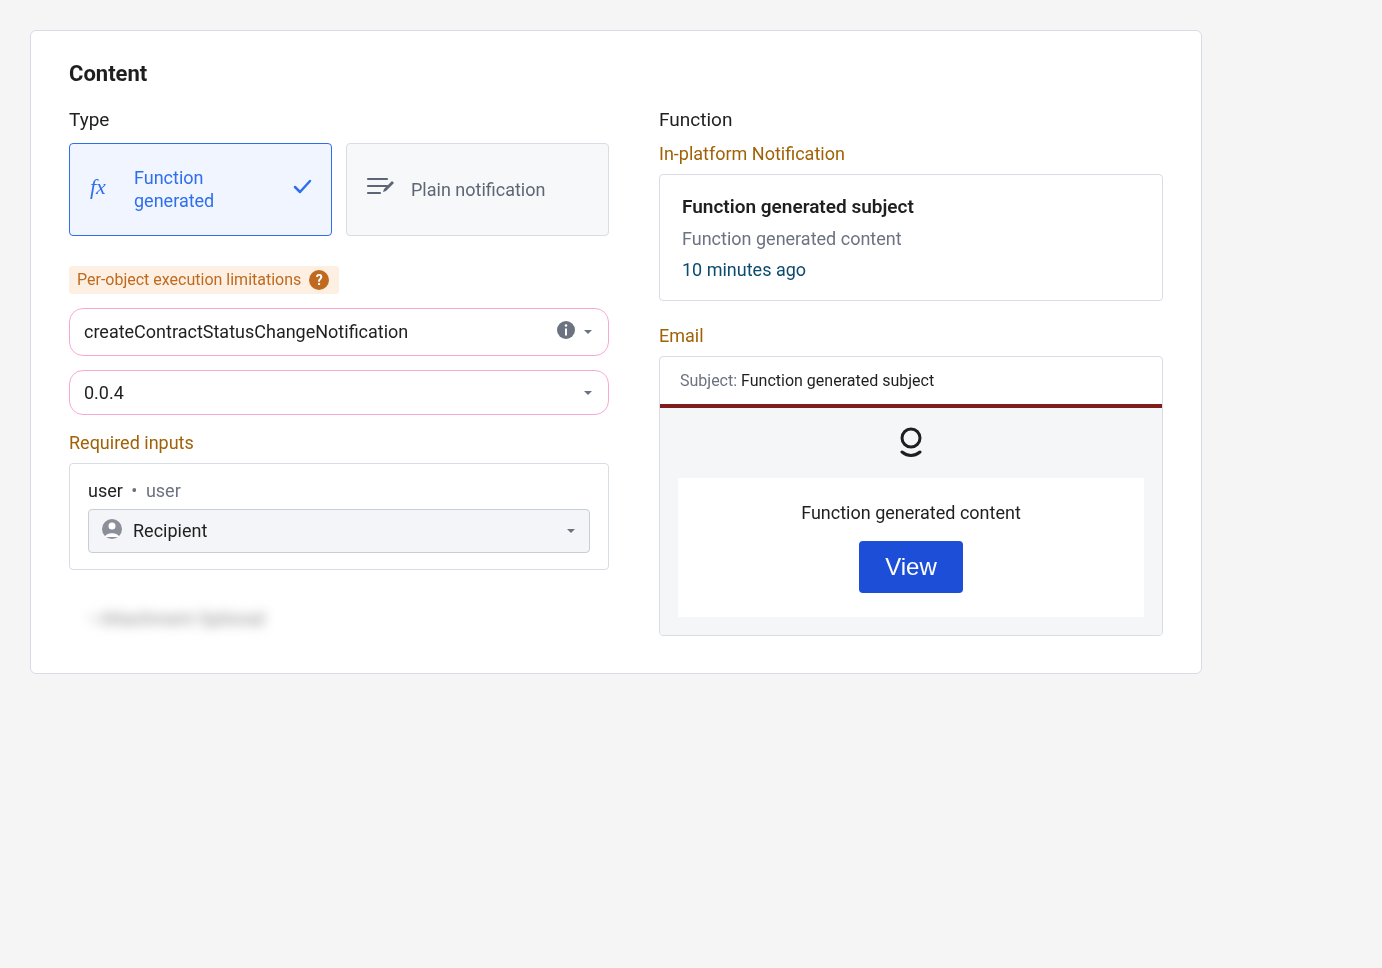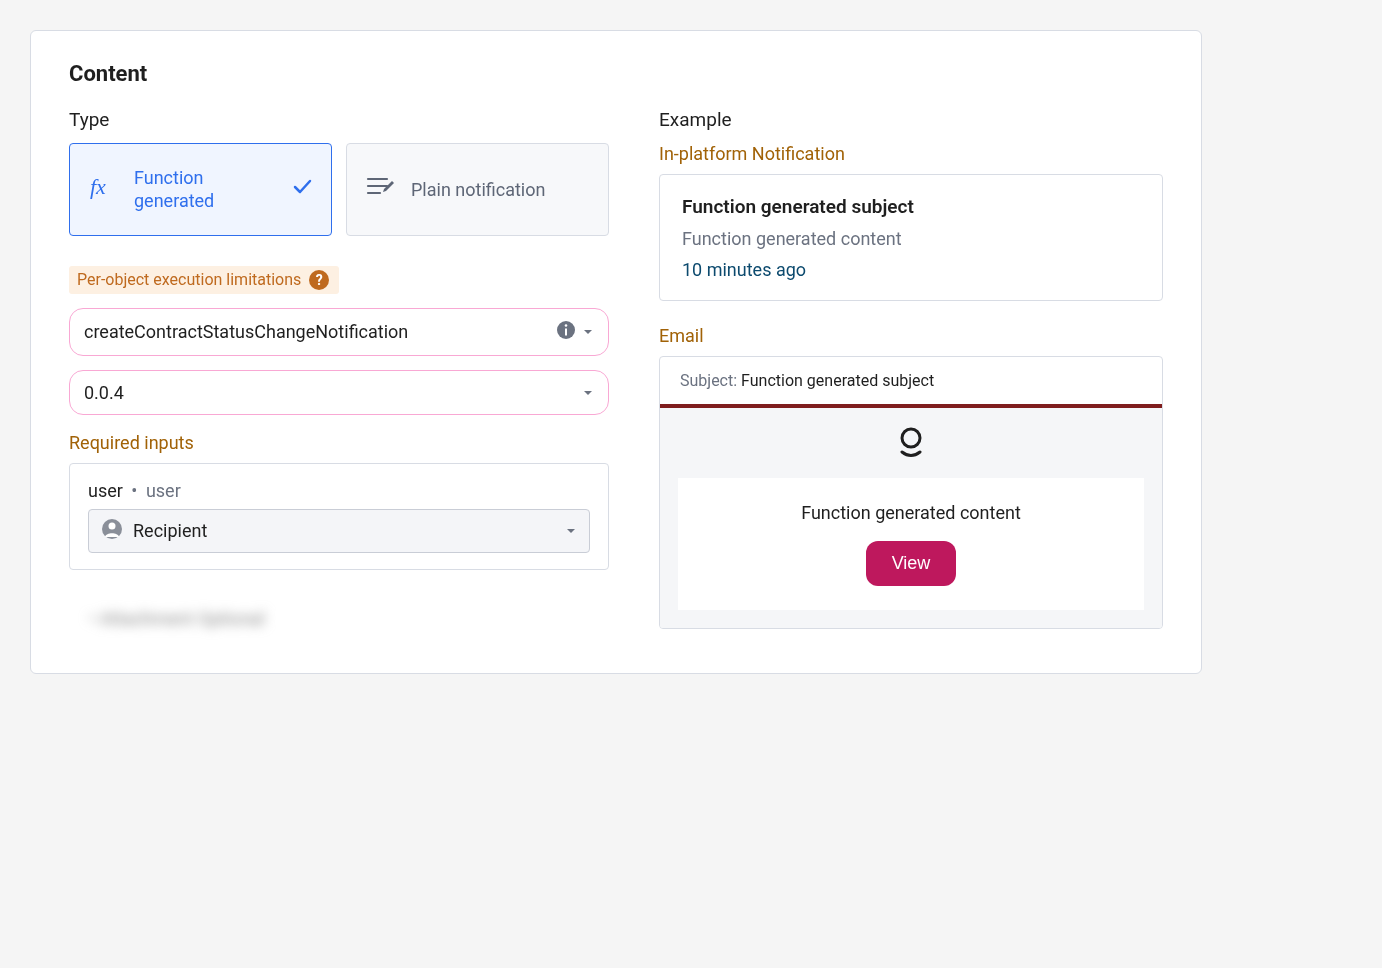--- a/index.html
+++ b/index.html
@@ -168,27 +168,27 @@
   display: flex; flex-direction: column; align-items: center;
 }
 .email-inner {
   background: #fff;
   width: 100%;
   padding: 24px;
   display:flex; flex-direction:column; align-items:center;
 }
 .email-inner .content { font-size: 18px; margin-bottom: 18px; }
 .view-btn {
-  background: #be185d;
+  background: #1d4ed8;
   color: #fff;
-  font-size: 18px;
+  font-size: 24px;
   font-weight:500;
   border: none;
   padding: 12px 26px;
-  border-radius: 12px;
+  border-radius: 4px;
   cursor: pointer;
 }
 .logo-svg { margin-bottom: 14px; }
 .caret-svg { width:12px; height:12px; }
 </style>
 </head>
 <body>
 
 <div class="panel">
   <div class="panel-title">Content</div>
@@ -289,21 +289,21 @@
           </div>
         </div>
 
 
       </div>
 
       <div class="blurred">•  Attachment Optional</div>
     </div>
 
     <div class="col-right">
-      <div class="section-label">Example</div>
+      <div class="section-label">Function</div>
 
       <div class="sub-label">In-platform Notification</div>
       <div class="preview-card">
         <div class="subject-line">Function generated subject</div>
         <div class="content-line">Function generated content</div>
         <div class="time-line">10 minutes ago</div>
       </div>
 
       <div class="sub-label">Email</div>
       <div class="email-card">

